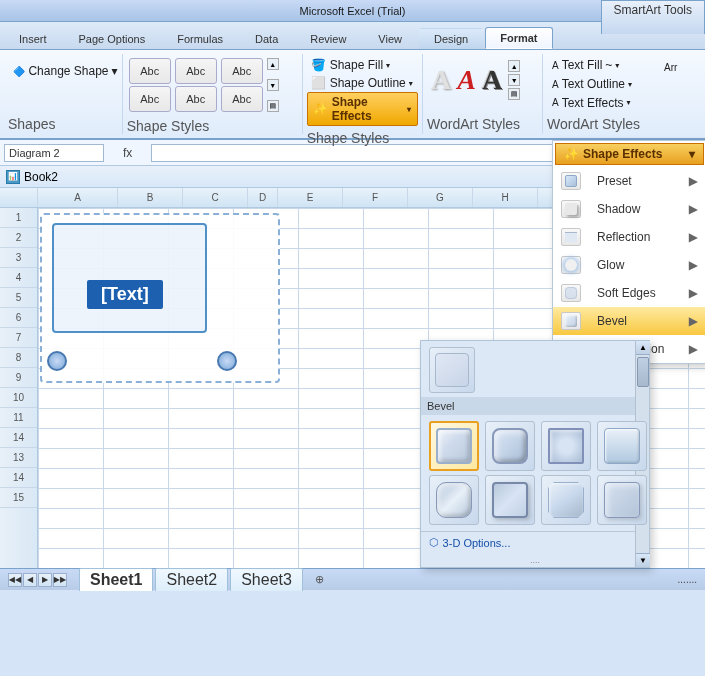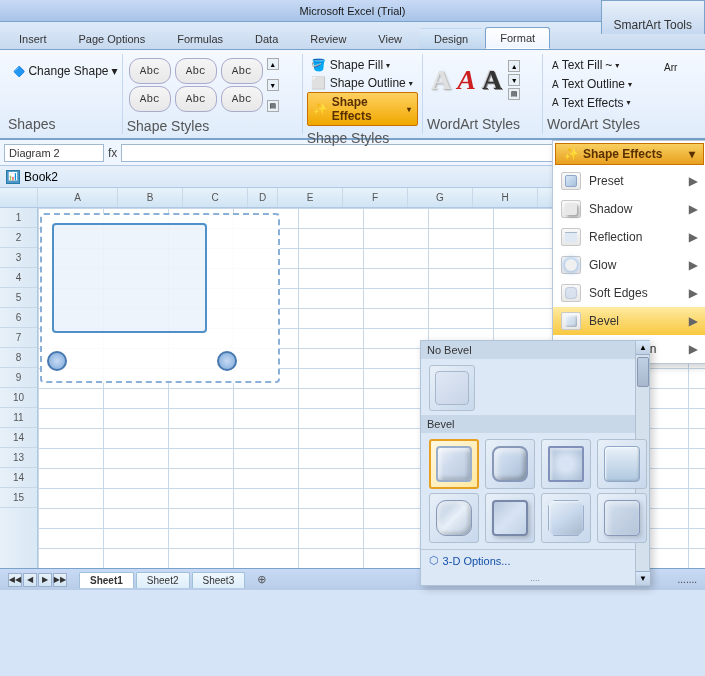--- a/index.html
+++ b/index.html
@@ -25,21 +25,21 @@
       right: 0;
       top: 0;
       background: linear-gradient(to bottom, #e8f0fa, #c5d8f0);
       border: 1px solid #7aa3cc;
       border-bottom: none;
       padding: 2px 12px;
       font-size: 11px;
       color: #333;
       height: 34px;
       display: flex;
-      align-items: flex-end;
+      align-items: flex-start;
     }
 
     
     .ribbon-tabs {
       background: linear-gradient(to bottom, #ddeaf8, #c8d9ef);
       height: 28px;
       display: flex;
       align-items: flex-end;
       padding-left: 4px;
       border-bottom: 1px solid #7aa3cc;
@@ -51,21 +51,21 @@
       cursor: pointer;
       border: 1px solid transparent;
       border-bottom: none;
       border-radius: 3px 3px 0 0;
       margin-right: 2px;
     }
     .ribbon-tab.active {
       background: linear-gradient(to bottom, #ffffff, #f0f6ff);
       border-color: #7aa3cc;
       border-bottom: 1px solid #ffffff;
-      font-weight: normal;
+      font-weight: bold;
     }
     .ribbon-tab.design-tab {
       background: linear-gradient(to bottom, #dbeafa, #c0d6ed);
     }
 
     
     .ribbon {
       background: linear-gradient(to bottom, #f5f9ff, #e0ecfb);
       height: 90px;
       display: flex;
@@ -112,29 +112,28 @@
     .shape-swatches {
       display: grid;
       grid-template-columns: repeat(3, 44px);
       gap: 2px;
       padding: 2px;
     }
     .shape-swatch {
       width: 42px;
       height: 26px;
       border: 1px solid #aac;
-      border-radius: 11px;
+      border-radius: 3px;
       display: flex;
       align-items: center;
       justify-content: center;
       font-size: 11px;
       color: #333;
       background: linear-gradient(to bottom, #f5f5f5, #e8e8e8);
       cursor: pointer;
-      font-family: Liberation Mono, monospace;
     }
 
     
     .ribbon-btn {
       display: flex;
       align-items: center;
       gap: 3px;
       padding: 2px 5px;
       cursor: pointer;
       border-radius: 2px;
@@ -206,21 +205,21 @@
     }
 
     
     .formula-bar {
       background: #f0f6ff;
       height: 26px;
       display: flex;
       align-items: center;
       border-bottom: 1px solid #b0c8e0;
       padding: 0 4px;
-      gap: 0;
+      gap: 15px;
     }
     .name-box {
       width: 100px;
       border: 1px solid #a0b8d0;
       padding: 2px 4px;
       font-size: 11px;
       background: white;
       color: #333;
     }
     .fx-btn {
@@ -293,21 +292,21 @@
       align-items: center;
       gap: 4px;
     }
     .menu-item {
       display: flex;
       align-items: center;
       padding: 5px 8px;
       font-size: 11px;
       color: #333;
       cursor: pointer;
-      gap: 8px;
+      gap: 16px;
     }
     .menu-item.active {
       background: linear-gradient(to bottom, #ffeaa0, #f8c840);
     }
     .menu-item .arrow {
       margin-left: auto;
       color: #666;
     }
     .menu-item .icon-box {
       width: 20px;
@@ -406,21 +405,21 @@
     .sheet-tabs {
       display: flex;
       align-items: center;
       gap: 2px;
     }
     .sheet-tab {
       background: linear-gradient(to bottom, #f0f8ff, #ddeefa);
       border: 1px solid #a0c0dc;
       border-bottom: none;
       padding: 2px 10px;
-      font-size: 10px;
+      font-size: 16px;
       color: #333;
       cursor: pointer;
       border-radius: 2px 2px 0 0;
     }
     .sheet-tab.active {
       background: white;
       font-weight: bold;
     }
     .nav-arrows {
       display: flex;
@@ -643,20 +642,21 @@
         <div class="row-num">14</div>
         <div class="row-num">15</div>
       </div>
 
       <div style="flex:1;position:relative;background:white;background-image:linear-gradient(#c8d8e8 1px, transparent 1px),linear-gradient(90deg, #c8d8e8 1px, transparent 1px);background-size:65px 20px;background-position:0 0;">
 
         <div style="position:absolute;top:5px;left:2px;width:240px;height:170px;background:rgba(255,255,255,0.9);border:2px dashed #8ab0d8;border-radius:4px;">
 
           <div style="position:absolute;top:8px;left:10px;width:155px;height:110px;border:2px solid #5090c8;border-radius:4px;background:rgba(200,220,245,0.3);"></div>
 
+          <div style="position:absolute;top:65px;left:45px;background:#1e60b0;color:white;font-size:18px;font-weight:bold;padding:4px 14px;border-radius:2px;">[Text]</div>
 
           <div style="position:absolute;bottom:10px;left:5px;width:20px;height:20px;border-radius:50%;background:radial-gradient(circle, #c8daf5, #7aa8d8);border:2px solid #4878b0;"></div>
 
           <div style="position:absolute;bottom:10px;left:175px;width:20px;height:20px;border-radius:50%;background:radial-gradient(circle, #c8daf5, #7aa8d8);border:2px solid #4878b0;"></div>
         </div>
       </div>
     </div>
   </div>
 
   <div class="status-bar">
@@ -744,21 +744,20 @@
 
   <div class="bevel-wrapper">
     <div style="background:#dce8f5;border:1px solid #b0c4d8;box-shadow:3px 3px 8px rgba(0,0,0,0.2);position:relative;">
 
       <div style="position:absolute;right:0;top:0;width:14px;height:100%;background:#d4e0ec;border-left:1px solid #b0c0d0;">
         <div style="width:14px;height:14px;background:linear-gradient(to bottom,#d8e8f8,#c0d0e4);border-bottom:1px solid #9aafcc;display:flex;align-items:center;justify-content:center;font-size:8px;cursor:pointer;">▲</div>
         <div style="width:12px;height:30px;background:linear-gradient(to bottom,#c0d0e4,#a8b8cc);border:1px solid #8898b0;border-radius:2px;margin:2px 1px;"></div>
         <div style="position:absolute;bottom:0;width:14px;height:14px;background:linear-gradient(to bottom,#d8e8f8,#c0d0e4);border-top:1px solid #9aafcc;display:flex;align-items:center;justify-content:center;font-size:8px;cursor:pointer;">▼</div>
       </div>
 
-      <div style="background:#c8d8e8;padding:3px 6px;font-size:11px;color:#333;">No Bevel</div>
       <div style="padding:6px 8px 4px;">
         <div class="bevel-item bevel-none" style="width:46px;height:46px;">
           <div class="bevel-shape" style="width:34px;height:34px;background:linear-gradient(145deg,#e0e8f4,#c8d4e8);border:1px solid #a8b8cc;"></div>
         </div>
       </div>
 
       <div style="background:#c8d8e8;padding:3px 6px;font-size:11px;color:#333;">Bevel</div>
       <div style="display:grid;grid-template-columns:repeat(4,52px);gap:4px;padding:6px 8px;padding-right:22px;">
         <div class="bevel-item bevel-1 selected">
           <div class="bevel-shape"></div>

